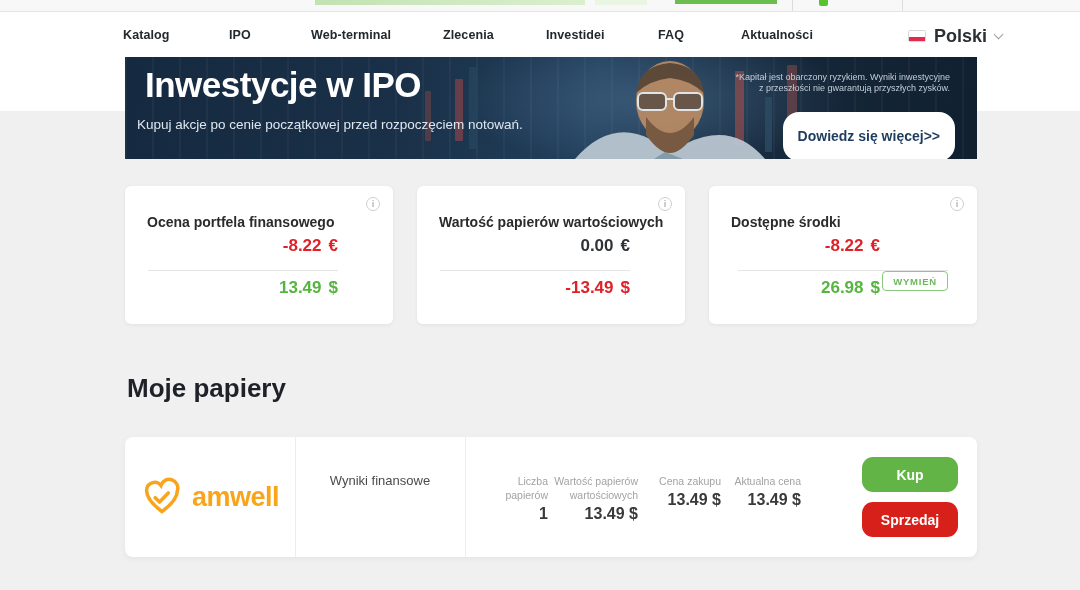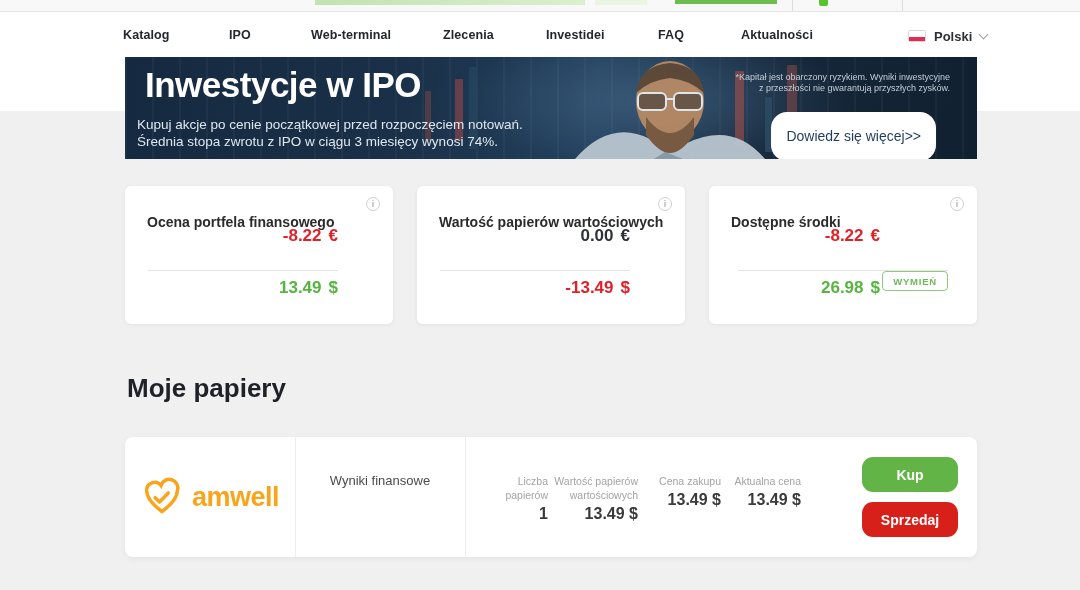--- a/index.html
+++ b/index.html
@@ -15,43 +15,43 @@
   .ts-div{position:absolute;top:0;width:1px;height:11px;background:#dcdcdc;}
   .ts-glyph{position:absolute;left:819px;top:0;width:9px;height:6px;background:#56c32f;border-radius:0 0 2px 2px;}
 
   
   .navbar{position:absolute;left:0;top:12px;width:1080px;height:39px;background:#fff;}
   .nav-link{position:absolute;top:16px;font-size:12.5px;font-weight:600;color:#23282d;letter-spacing:.1px;cursor:pointer;text-decoration:none;}
   .lang{position:absolute;left:908px;top:13px;height:22px;display:flex;align-items:center;cursor:pointer;}
   .flag{width:18px;height:12px;border-radius:1.5px;overflow:hidden;border:0.5px solid #d8d8d8;display:block;}
   .flag .fw{display:block;width:100%;height:6px;background:#fff;}
   .flag .fr{display:block;width:100%;height:6px;background:#e22b4e;}
-  .lang-label{margin-left:8px;font-size:13px;font-weight:600;color:#2b3035;}
+  .lang-label{margin-left:8px;font-size:18px;font-weight:600;color:#2b3035;}
   .chev{width:7px;height:7px;border-right:1.5px solid #9aa0a6;border-bottom:1.5px solid #9aa0a6;transform:rotate(45deg);margin-left:8px;margin-top:-4px;}
 
   
   .banner{position:absolute;left:125px;top:57px;width:852px;height:102px;overflow:hidden;
     background:
       radial-gradient(ellipse 270px 95px at 62% 42%, rgba(115,155,195,.30), rgba(115,155,195,0) 72%),
       repeating-linear-gradient(90deg, rgba(255,255,255,.035) 0 2px, rgba(255,255,255,0) 2px 27px),
       linear-gradient(96deg,#152a40 0%,#1a3048 32%,#22405c 55%,#152638 80%,#102030 100%);}
   .candle{position:absolute;border-radius:1px;}
   .banner-title{position:absolute;left:20px;top:8px;font-size:35px;font-weight:700;color:#ffffff;letter-spacing:-.5px;}
   .banner-sub{position:absolute;left:12px;top:59px;font-size:13.5px;line-height:17px;color:#dfe7ee;}
   .banner-disc{position:absolute;right:27px;top:15px;text-align:right;font-size:9px;line-height:11px;color:#c2cdd8;}
-  .banner-cta{position:absolute;right:41px;top:55px;height:49px;line-height:31px;padding:0 15px;border-radius:16px;
-    background:#ffffff;color:#1d3c5e;font-size:14px;font-weight:400;cursor:pointer;border:none;}
+  .banner-cta{position:absolute;right:22px;top:55px;height:49px;line-height:31px;padding:0 15px;border-radius:16px;
+    background:#ffffff;color:#1d3c5e;font-size:14px;font-weight:700;cursor:pointer;border:none;}
 
   
   .card{position:absolute;top:186px;width:268px;height:138px;background:#fff;border-radius:6px;box-shadow:0 1px 4px rgba(0,0,0,.06);}
   .card-title{position:absolute;left:22px;top:28px;font-size:14px;font-weight:700;color:#2b2b2b;white-space:nowrap;}
   .info{position:absolute;right:13px;top:11px;width:14px;height:14px;border:1px solid #cfcfcf;border-radius:50%;
     color:#b5b5b5;font-size:9px;font-weight:700;display:flex;align-items:center;justify-content:center;cursor:pointer;background:#fff;}
   .vrow{position:absolute;height:20px;display:flex;gap:7px;font-size:17px;font-weight:700;align-items:baseline;}
-  .vrow.top{top:40px;} .vrow.bot{top:92px;}
+  .vrow.top{top:50px;} .vrow.bot{top:92px;}
   .r55{right:55px;} .r97{right:97px;}
   .divider{position:absolute;top:84px;height:1px;background:#e4e4e4;left:23px;right:55px;}
   .divider.wide{left:29px;right:29px;}
   .v-red{color:#e02128;} .v-green{color:#55b53e;} .v-dark{color:#2f3338;}
   .wymien{position:absolute;right:29px;top:85px;height:20px;padding:0 10px;border:1.5px solid #8bc97e;border-radius:4px;
     background:#fff;color:#6cb85c;font-size:9.5px;font-weight:700;letter-spacing:.8px;line-height:17px;cursor:pointer;}
 
   
   .section-heading{position:absolute;left:127px;top:373px;font-size:26px;font-weight:700;color:#1e2228;}
   .rowcard{position:absolute;left:125px;top:437px;width:852px;height:120px;background:#fff;border-radius:8px;box-shadow:0 2px 6px rgba(0,0,0,.05);}
@@ -118,21 +118,20 @@
       <path d="M131 60 Q155 92 179 60 L179 78 Q166 96 155 96 Q144 96 131 78 Z" fill="#7d5b40"></path>
       <g stroke="#e8eef2" stroke-width="2" fill="rgba(15,25,35,.45)">
         <rect x="123" y="36" width="28" height="17" rx="5"></rect>
         <rect x="159" y="36" width="28" height="17" rx="5"></rect>
         <line x1="151" y1="42" x2="159" y2="42"></line>
       </g>
     </svg>
     <div class="banner-title">Inwestycje w IPO</div>
     <div class="banner-sub">
       <div>Kupuj akcje po cenie początkowej przed rozpoczęciem notowań.</div>
-      <div>Średnia stopa zwrotu z IPO w ciągu 3 miesięcy wynosi 74%.</div>
     </div>
     <div class="banner-disc">
       <div>*Kapitał jest obarczony ryzykiem. Wyniki inwestycyjne</div>
       <div>z przeszłości nie gwarantują przyszłych zysków.</div>
     </div>
     <button class="banner-cta">Dowiedz się więcej&gt;&gt;</button>
   </div>
 
   <div class="card" style="left:125px;">
     <div class="card-title">Ocena portfela finansowego</div>

